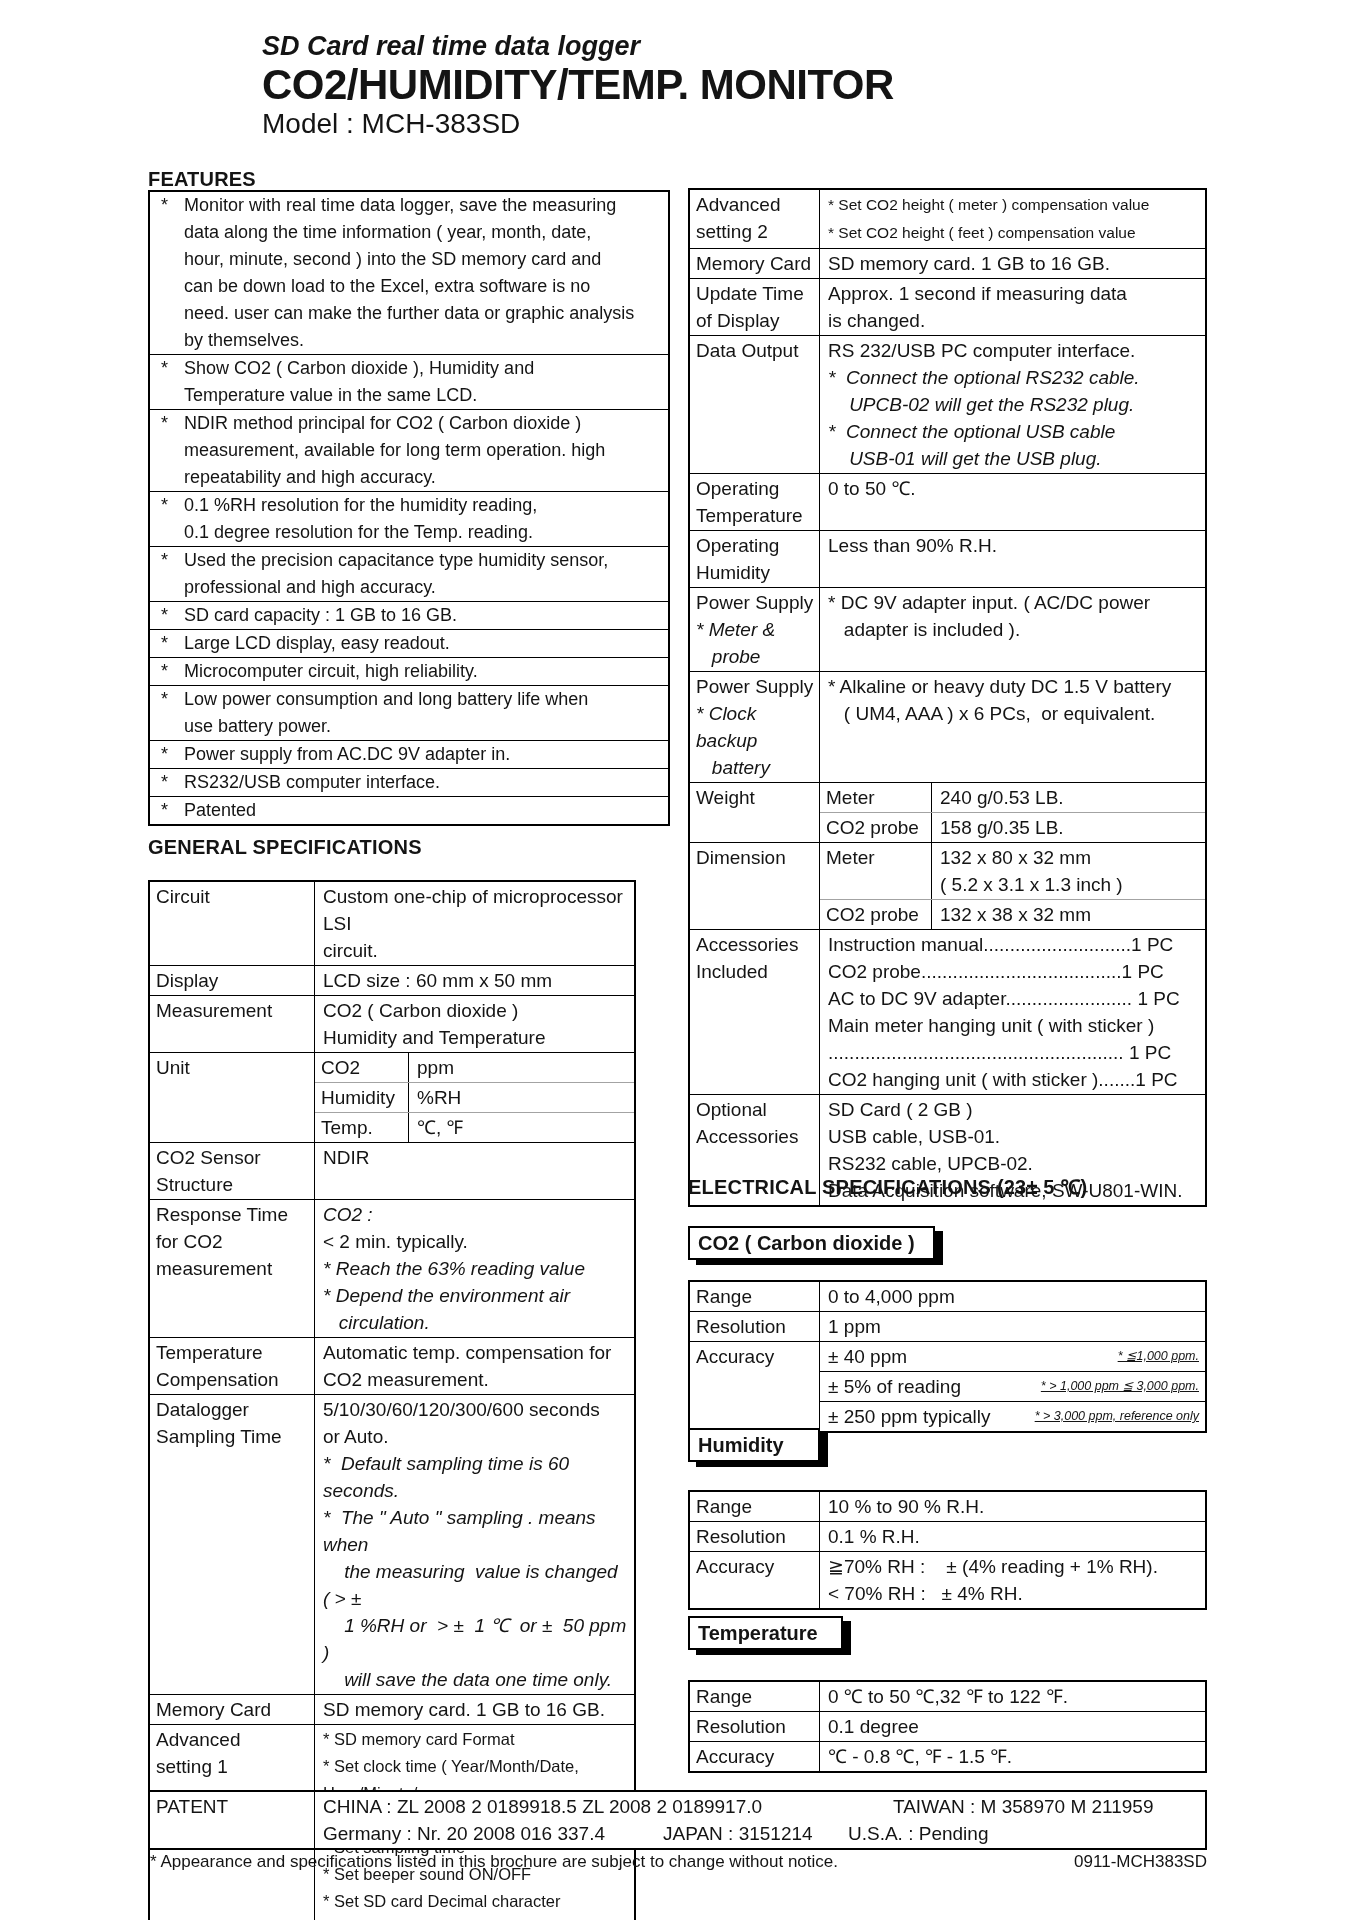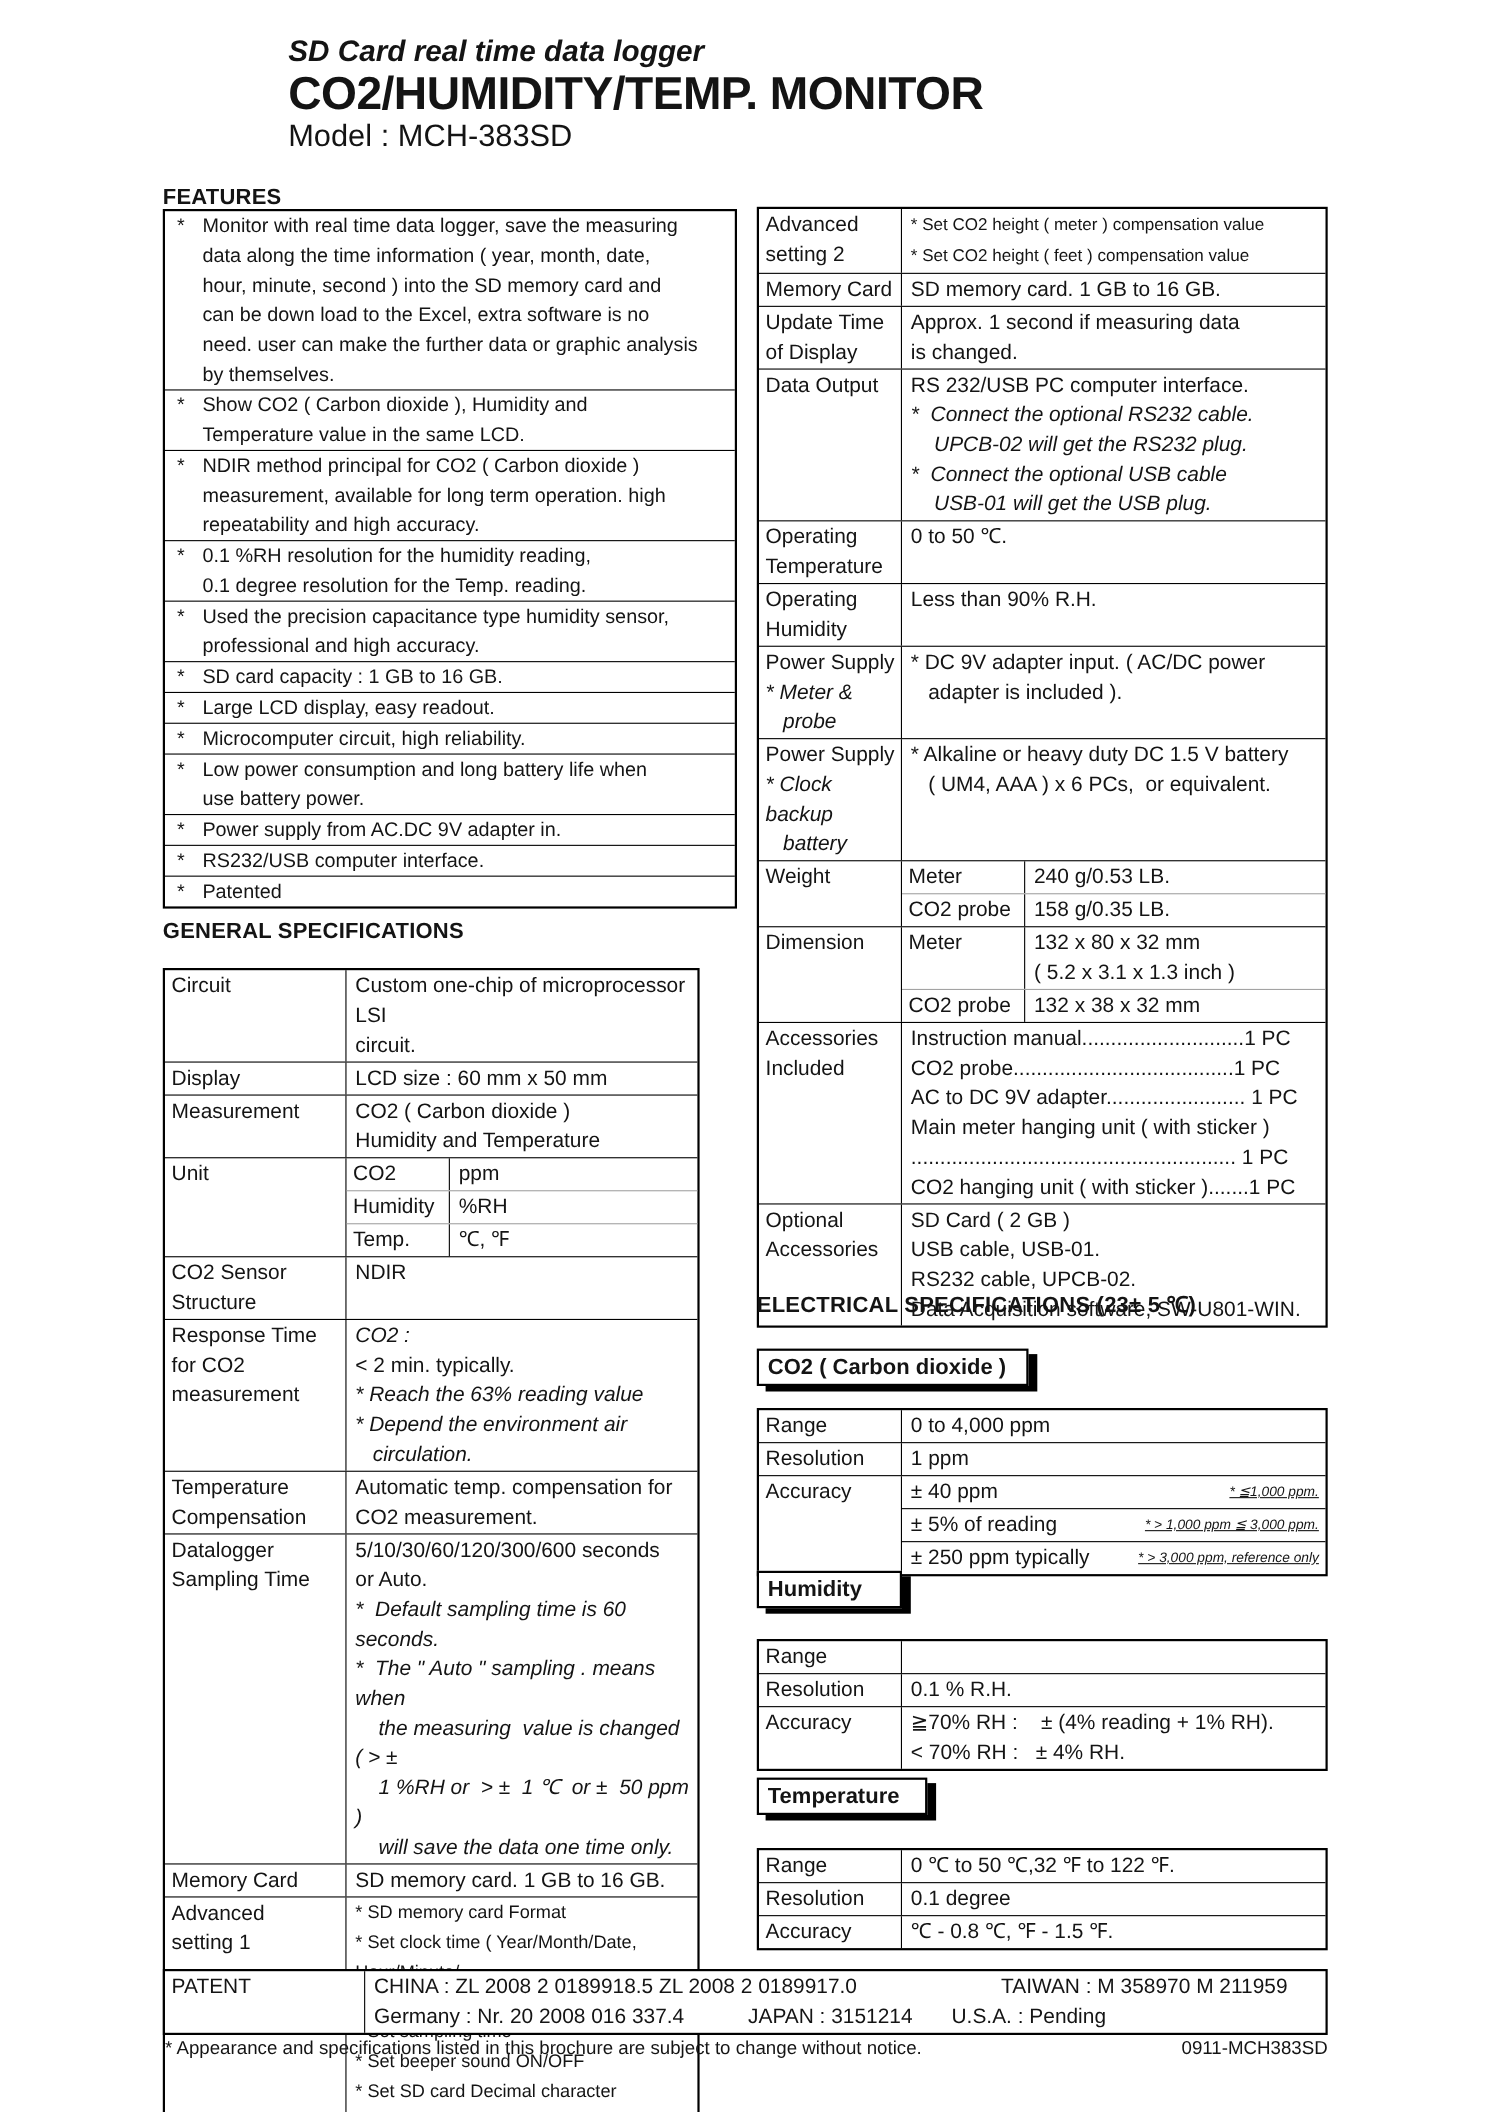--- a/index.html
+++ b/index.html
@@ -50,21 +50,21 @@
     font-size:20px; font-weight:bold; line-height:24px; padding:3px 10px 3px 8px;
     box-shadow:8px 5px 0 0 #000;
   }
   .espec { left:688px; width:519px; }
   .espec .lbl { width:130px; }
   .accrow { display:flex; justify-content:space-between; border-top:1px solid #000; padding:1px 6px 1px 8px; }
   .accrow:first-child { border-top:none; }
   .note { font-size:12.5px; font-style:italic; text-decoration:underline; align-self:center; white-space:nowrap; padding-left:4px; }
   
   .patent { left:148px; top:1790px; width:1059px; }
-  .patent .lbl { width:182px; }
+  .patent .lbl { width:165px; }
   .pline { display:flex; }
   .w1 { display:inline-block; width:570px; flex-shrink:0; }
   .w2 { display:inline-block; width:340px; flex-shrink:0; }
   .w3 { display:inline-block; width:185px; flex-shrink:0; }
   
   .footer { position:absolute; left:150px; top:1851px; width:1057px; display:flex; justify-content:space-between; font-size:17px; line-height:22px; }
 </style>
 </head>
 <body>
 
@@ -356,20 +356,21 @@
             <span class="note">* &gt; 3,000 ppm, reference only</span>
           </div>
       </div>
     </div>
   </div>
 
   <div class="secbox" style="left:688px; top:1428px; width:132px;">Humidity</div>
   <div class="tbl espec" style="top:1490px;">
     <div class="row">
       <div class="lbl">Range</div>
+      <div class="val">10 % to 90 % R.H.</div>
     </div>
     <div class="row">
       <div class="lbl">Resolution</div>
       <div class="val">0.1 % R.H.</div>
     </div>
     <div class="row">
       <div class="lbl">Accuracy</div>
       <div class="val ml">≧70% RH :    ± (4% reading + 1% RH).
 &lt; 70% RH :   ± 4% RH.</div>
     </div>

